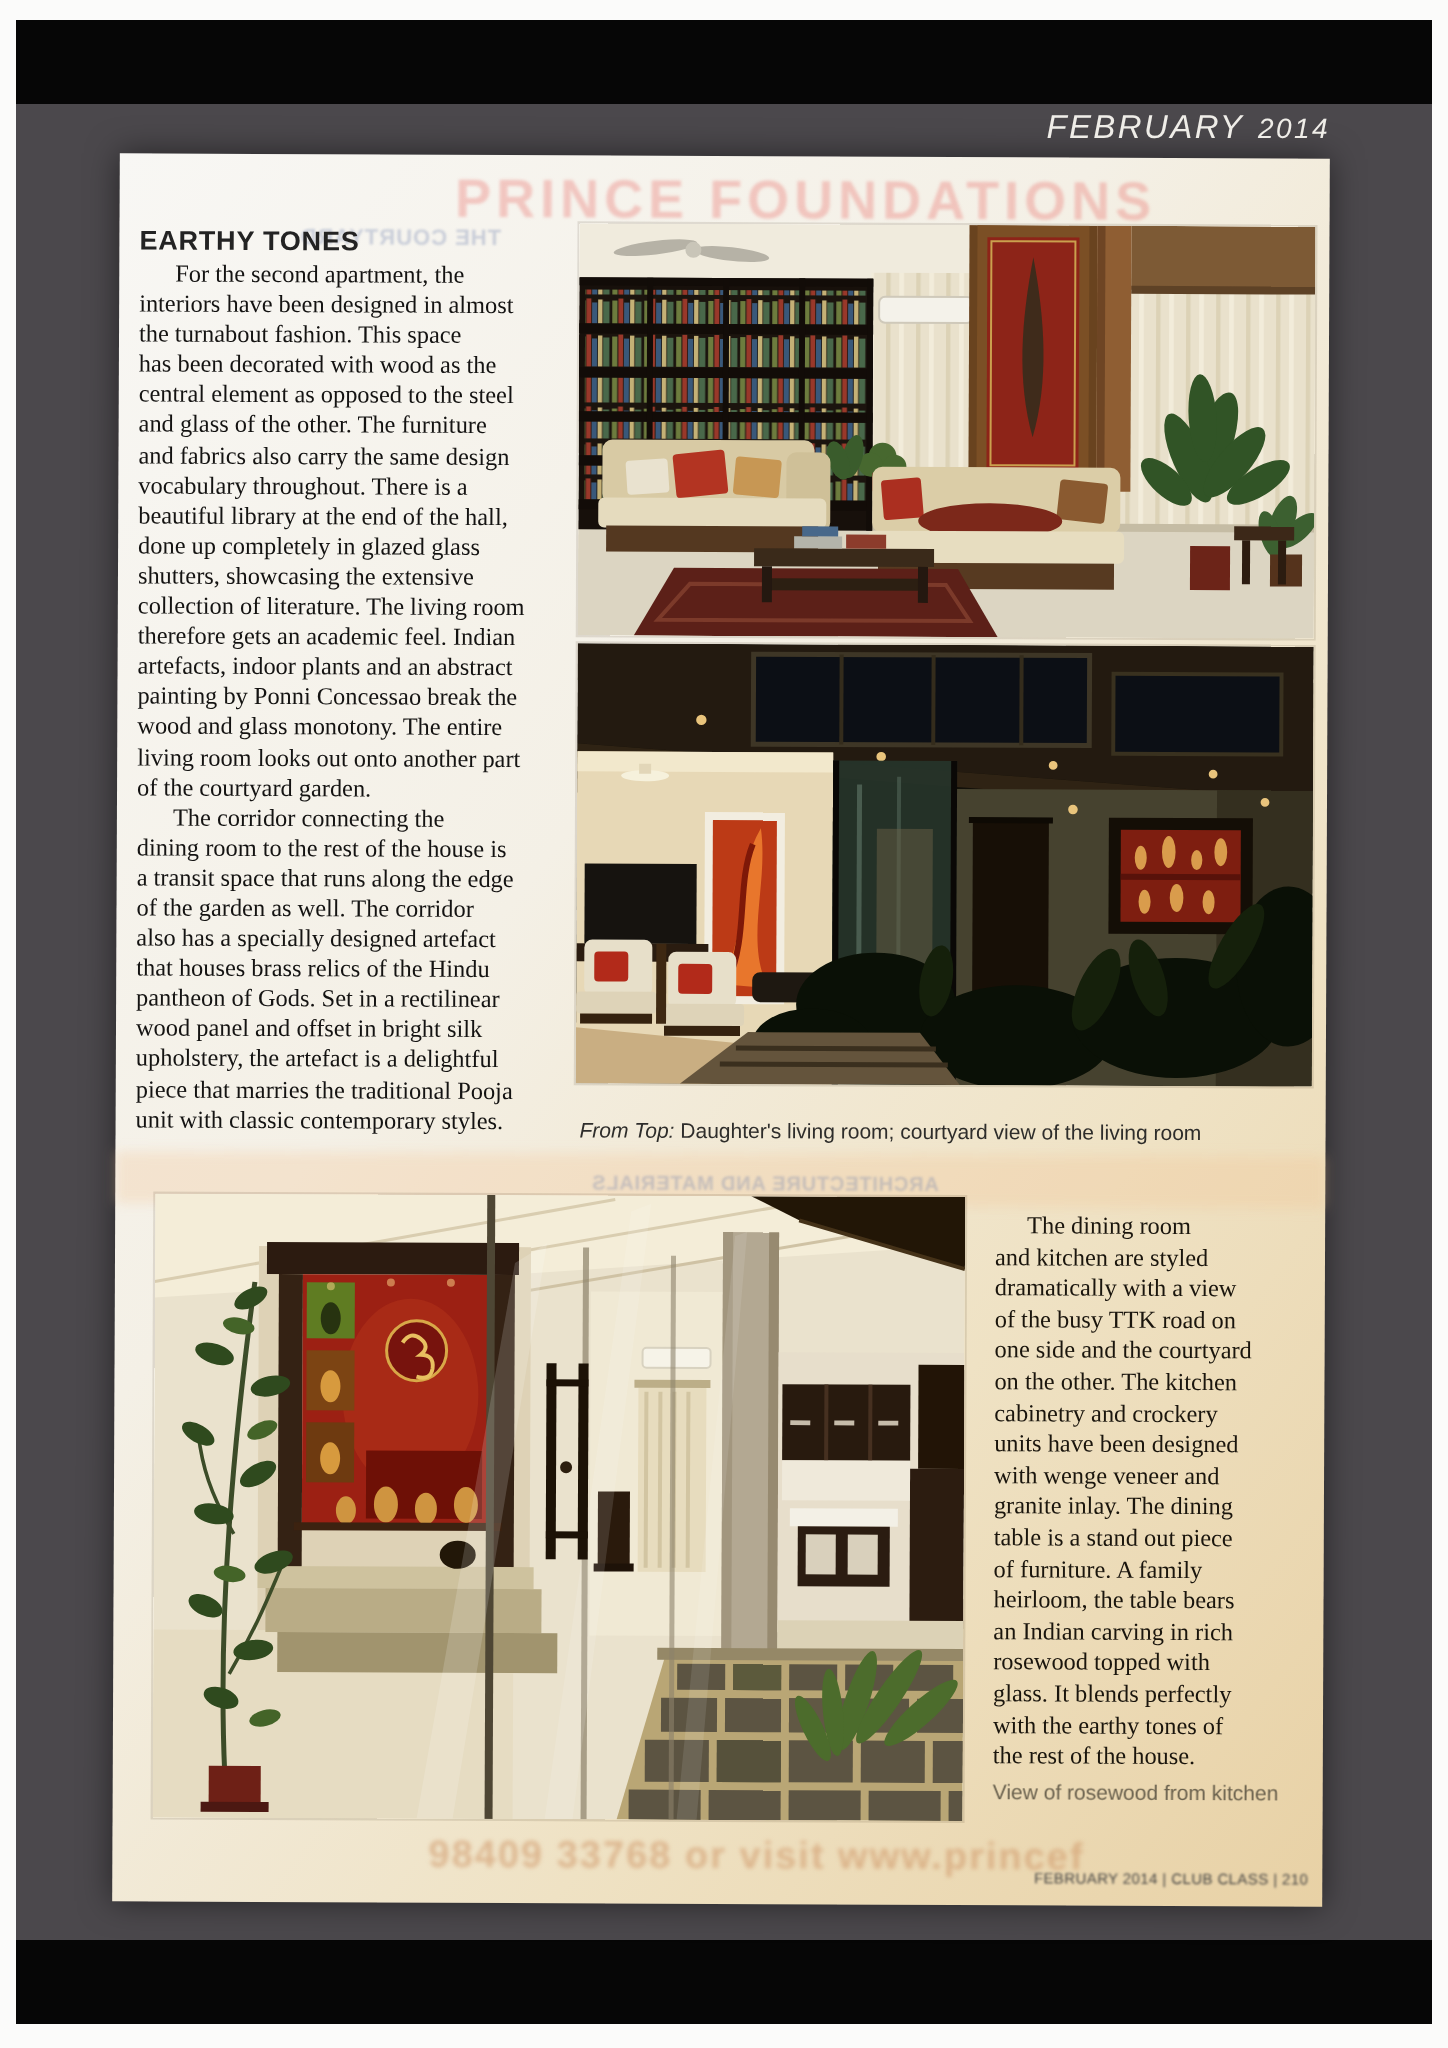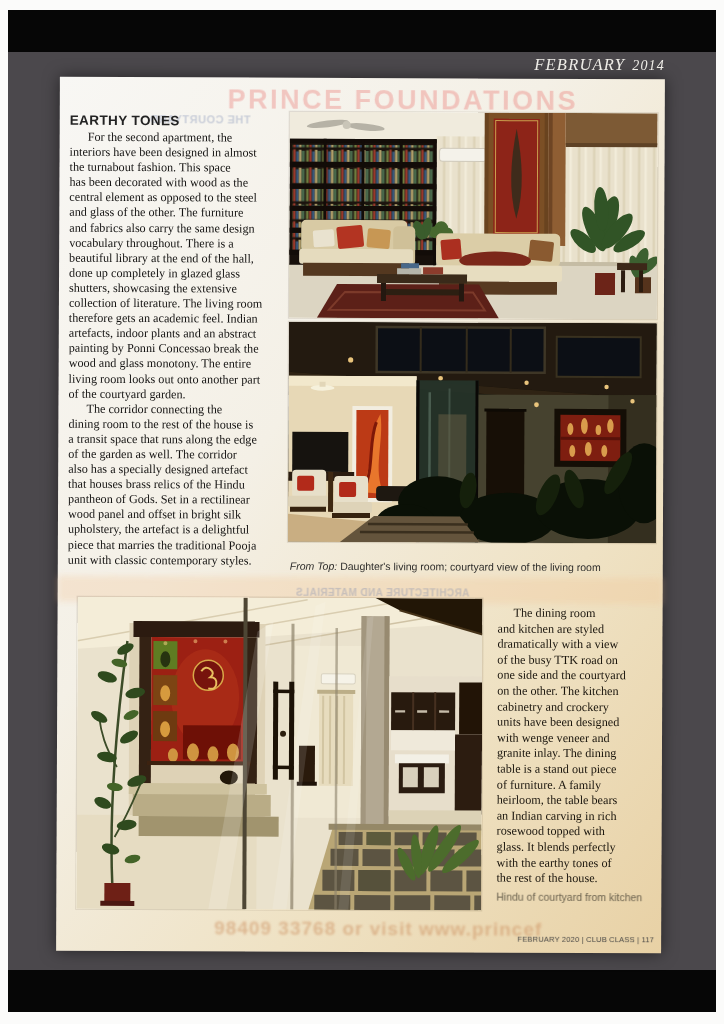--- a/index.html
+++ b/index.html
@@ -10,21 +10,21 @@
     font-family:"Liberation Sans", sans-serif;
   }
   .bar { position:absolute; left:8px; width:708px; height:42px; background:#060606; }
   .bar-top { top:10px; }
   .bar-bottom { top:970px; }
   .mat { position:absolute; left:8px; top:52px; width:708px; height:918px; background:#4b484c; }
 
   .masthead {
     position:absolute; top:55px; right:59px; z-index:3;
     color:#efedе8; color:#efede8;
-    font-family:Liberation Serif, serif; font-style:italic;
+    font-family:Liberation Sans, sans-serif; font-style:italic;
     font-size:16.5px; letter-spacing:1.2px; white-space:nowrap;
   }
   .masthead .year { font-size:14px; margin-left:7px; }
 
   .page {
     position:absolute; left:58px; top:78px; width:605px; height:874px;
     background:linear-gradient(128deg,#f8f7f4 0%,#f4f0e6 38%,#efe2c4 70%,#e8d1a5 100%);
     box-shadow:0 0 16px rgba(0,0,0,0.5);
     transform:rotate(0.25deg);
   }
@@ -488,18 +488,18 @@
 table is a stand out piece
 of furniture. A family
 heirloom, the table bears
 an Indian carving in rich
 rosewood topped with
 glass. It blends perfectly
 with the earthy tones of
 the rest of the house.</p>
   </div>
 
-  <div class="caption-bottom">Hindu of courtyard from kitchen</div>
+  <div class="caption-bottom">View of rosewood from kitchen</div>
 
   <div class="ghost-contact">98409 33768 or visit www.princef</div>
-  <div class="page-info">FEBRUARY 2020 | CLUB CLASS | 117</div>
+  <div class="page-info">FEBRUARY 2014 | CLUB CLASS | 210</div>
 
 </div>
 
 </body></html>

